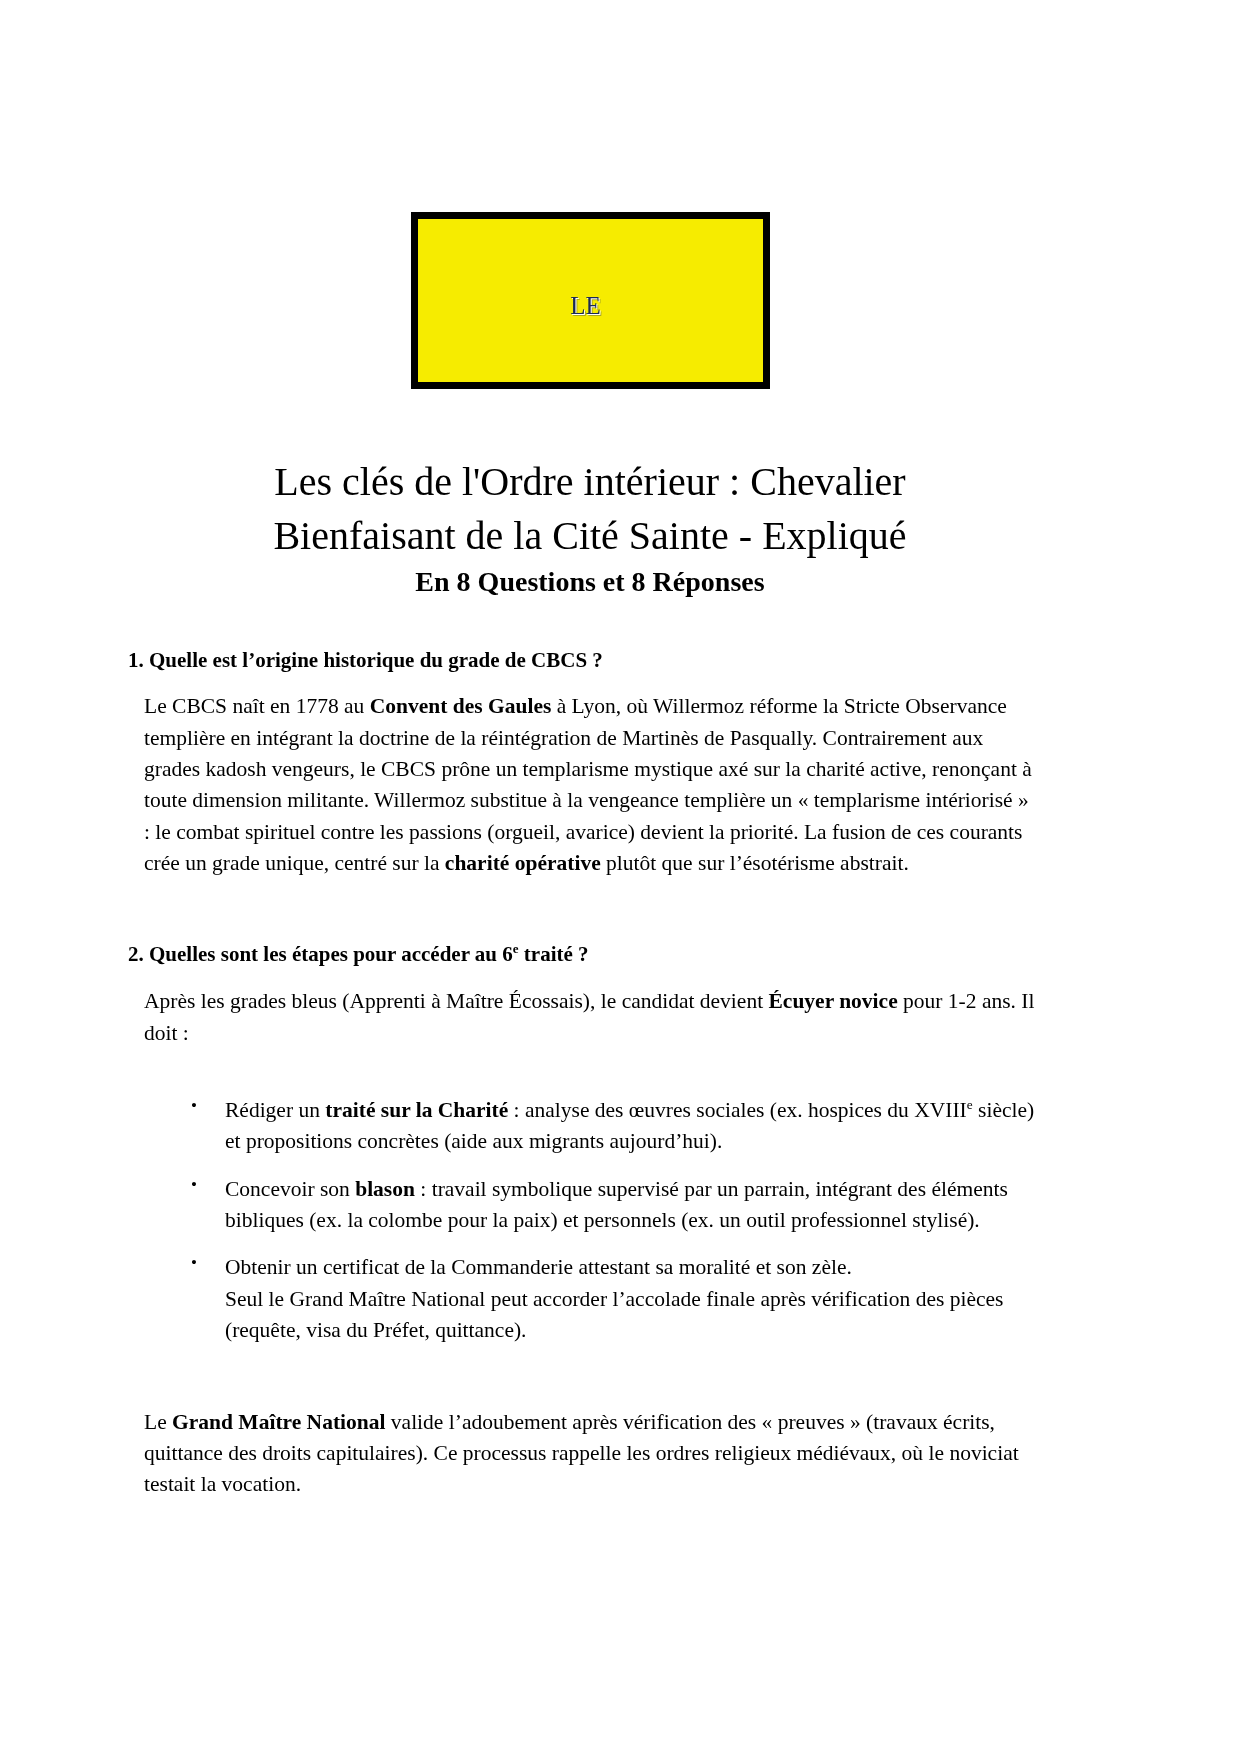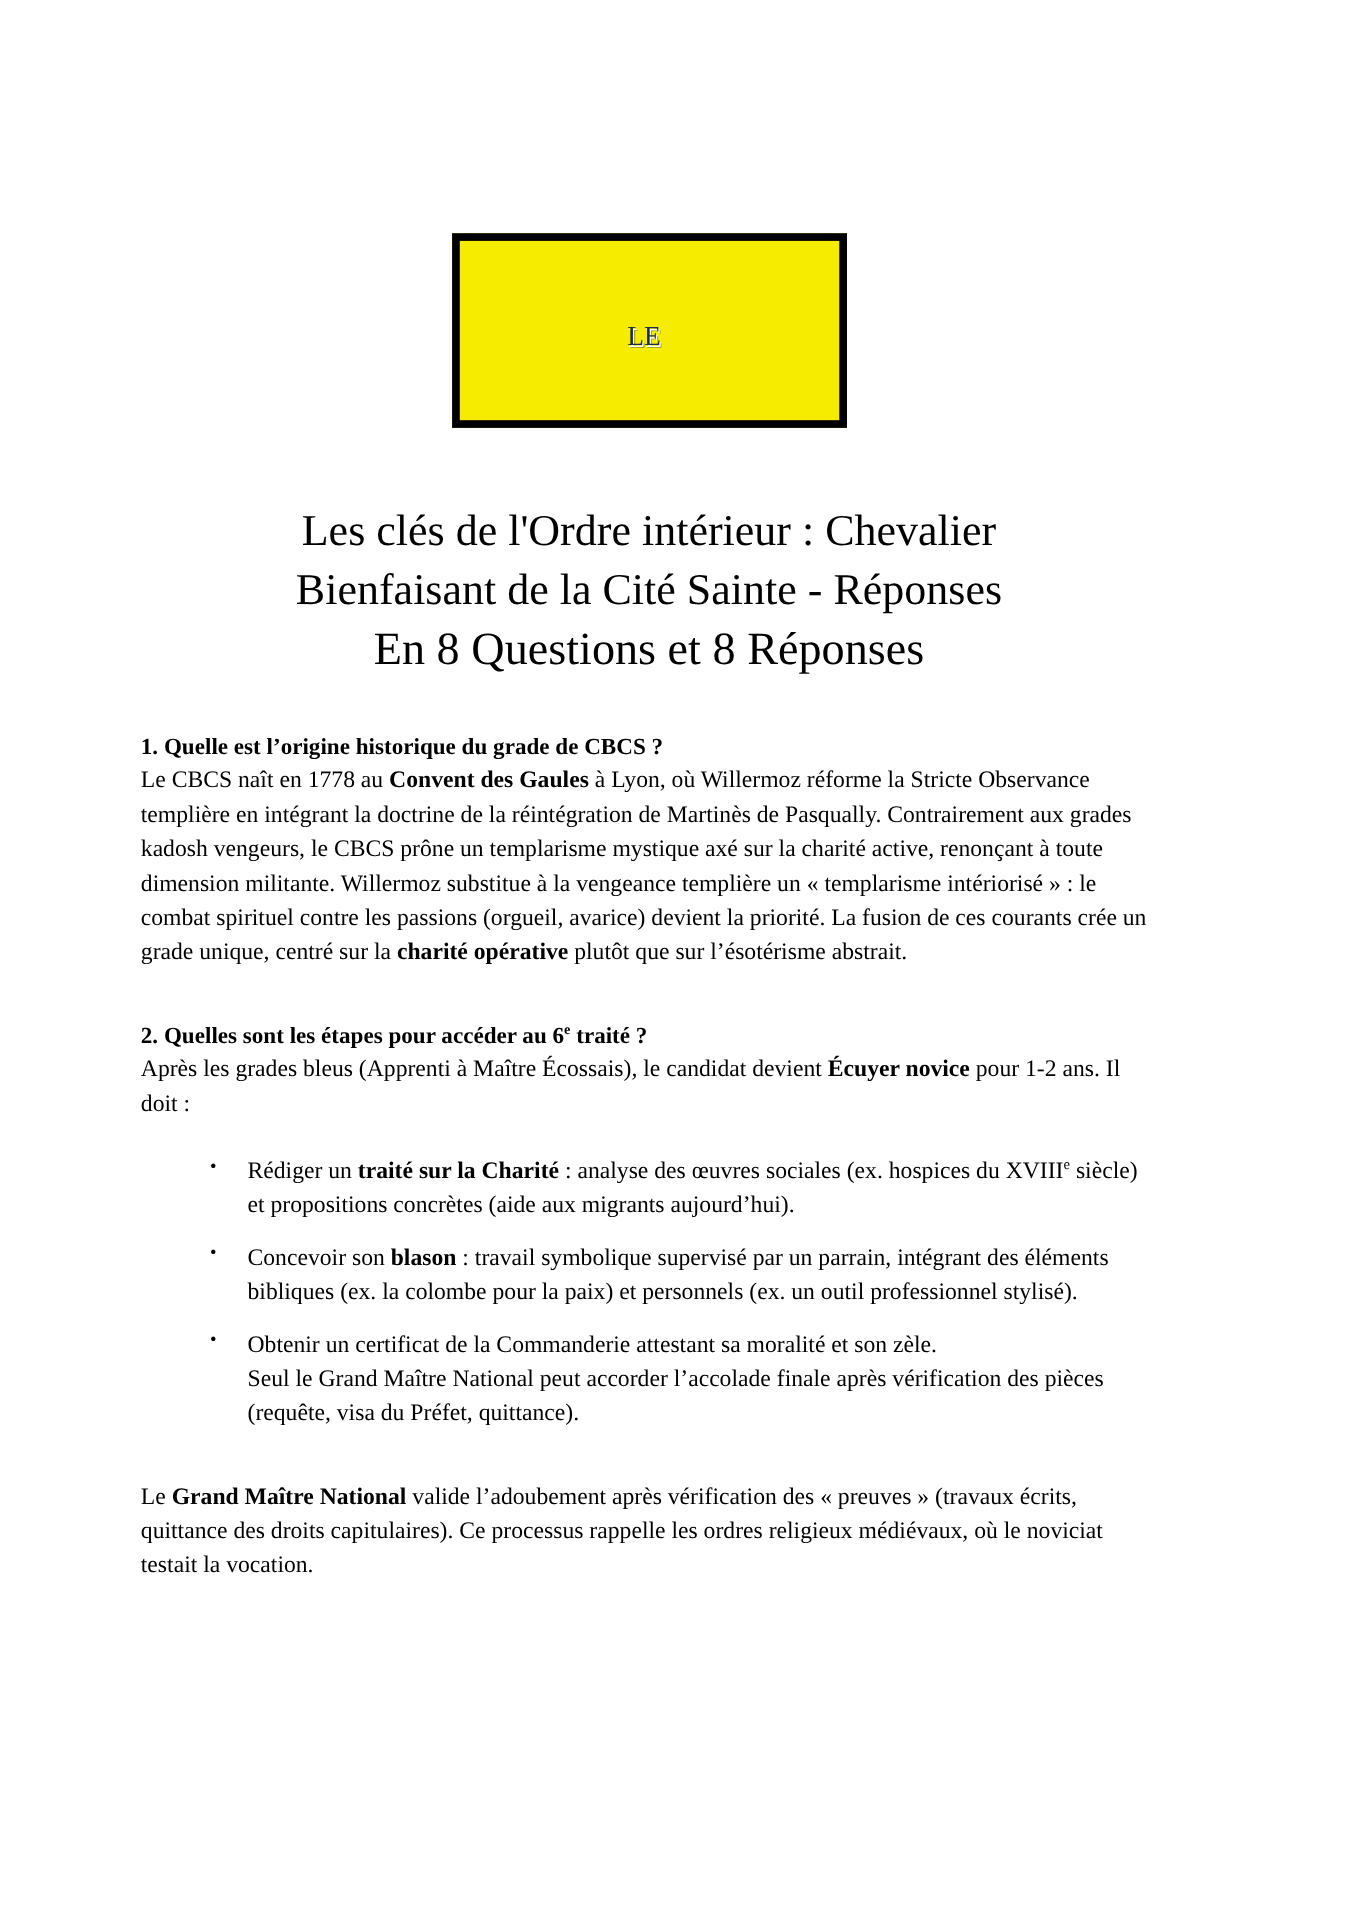--- a/index.html
+++ b/index.html
@@ -77,42 +77,42 @@
     text-align: center;
     padding: 0 120px;
   }
   .doc-title {
     font-size: 40px;
     line-height: 1.34;
     font-weight: 400;
     margin: 0;
   }
   .doc-subtitle {
-    font-size: 42px;
+    font-size: 28px;
     line-height: 1.3;
     margin: 2px 0 0 0;
-    font-weight: 400;
+    font-weight: 700;
   }
 
   
   .content {
     margin-top: 44px;
     padding: 0 128px 0 128px;
     font-size: 21.5px;
     line-height: 1.46;
     text-align: left;
   }
   .q-heading {
     font-weight: bold;
     margin: 0 0 0 0;
     font-size: 21px;
     line-height: 1.46;
   }
   p.para {
-    margin: 0;
+    margin: 16px;
     font-size: 21.5px;
     line-height: 1.46;
   }
   .gap-lg { height: 44px; }
   .gap-md { height: 26px; }
   .gap-sm { height: 14px; }
 
   ul.bullets {
     list-style: none;
     margin: 0;
@@ -148,21 +148,21 @@
     <div class="logo-box">
       <div class="logo-text">
         <span class="le">Le</span>
       </div>
     </div>
   </div>
 
   <div class="title-block">
     <div class="doc-title">
       <div>Les clés de l'Ordre intérieur : Chevalier</div>
-      <div>Bienfaisant de la Cité Sainte - Réponses</div>
+      <div>Bienfaisant de la Cité Sainte - Expliqué</div>
     </div>
     <div class="doc-subtitle">En 8 Questions et 8 Réponses</div>
   </div>
 
   <div class="content">
 
     <div>
       <p class="q-heading">1. Quelle est l’origine historique du grade de CBCS ?</p>
       <p class="para">Le CBCS naît en 1778 au <b>Convent des Gaules</b> à Lyon, où Willermoz réforme la Stricte Observance templière en intégrant la doctrine de la réintégration de Martinès de Pasqually. Contrairement aux grades kadosh vengeurs, le CBCS prône un templarisme mystique axé sur la charité active, renonçant à toute dimension militante. Willermoz substitue à la vengeance templière un « templarisme intériorisé » : le combat spirituel contre les passions (orgueil, avarice) devient la priorité. La fusion de ces courants crée un grade unique, centré sur la <b>charité opérative</b> plutôt que sur l’ésotérisme abstrait.</p>
     </div>

